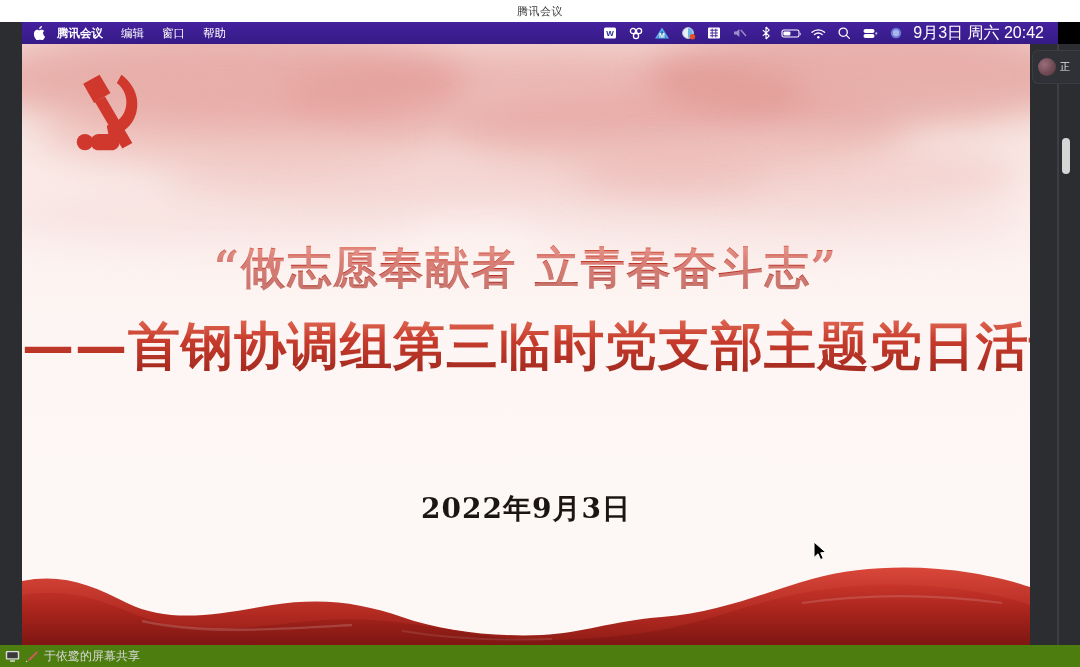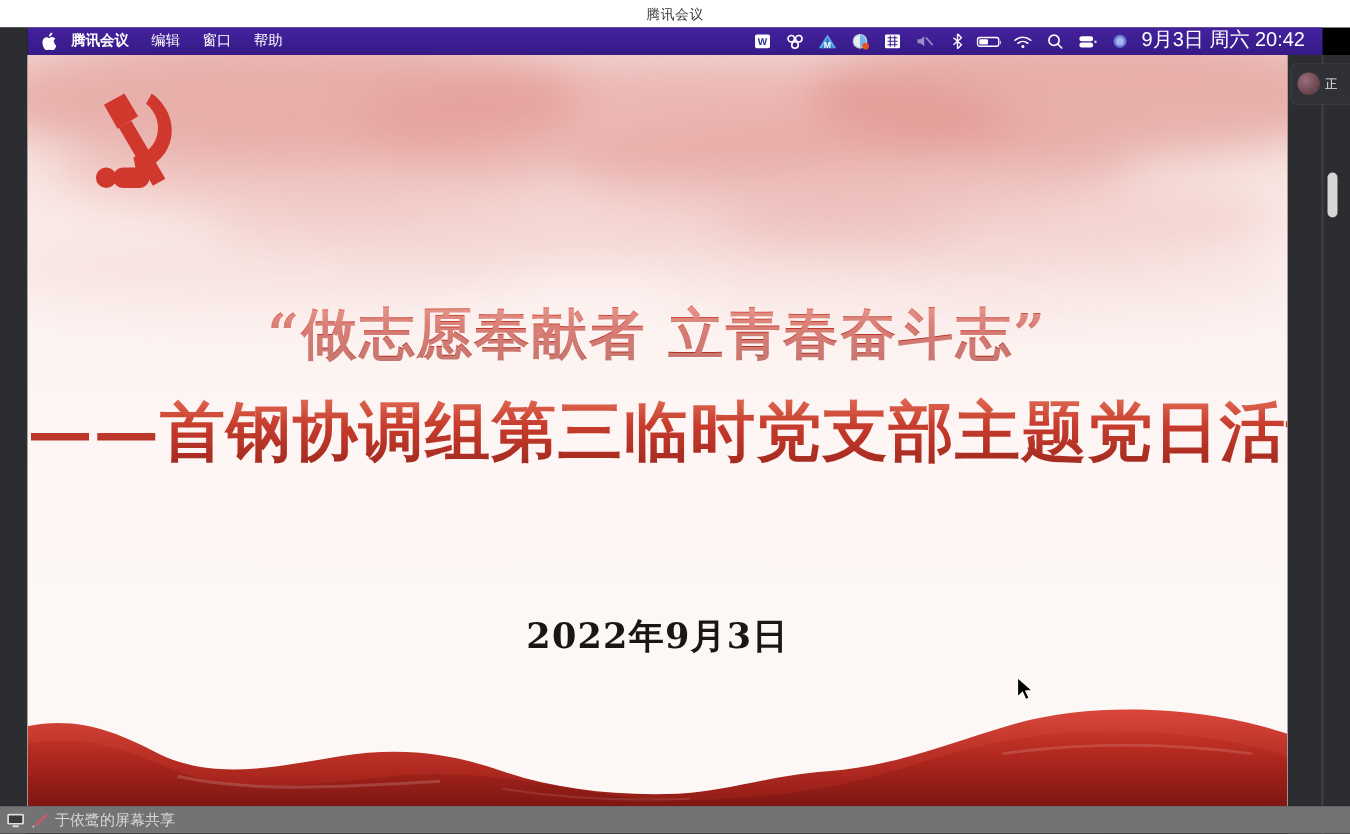--- a/index.html
+++ b/index.html
@@ -176,21 +176,21 @@
   
   .cursor{
     position:absolute; left:791px; top:497px; width:16px; height:22px;
     pointer-events:none;
   }
   .cursor svg{ display:block; }
 
   
   .sharebar{
     position:absolute; left:0; bottom:0; width:1080px; height:22px;
-    background:#737373;
+    background:#4d7c0f;
     display:flex; align-items:center; gap:4px;
     padding-left:4px;
   }
   .sharebar .ic{ width:16px; height:16px; display:flex; align-items:center; justify-content:center; }
   .sharebar .txt{
     font-size:12px; color:#d8d8d8; white-space:nowrap;
   }
 </style>
 </head>
 <body>

